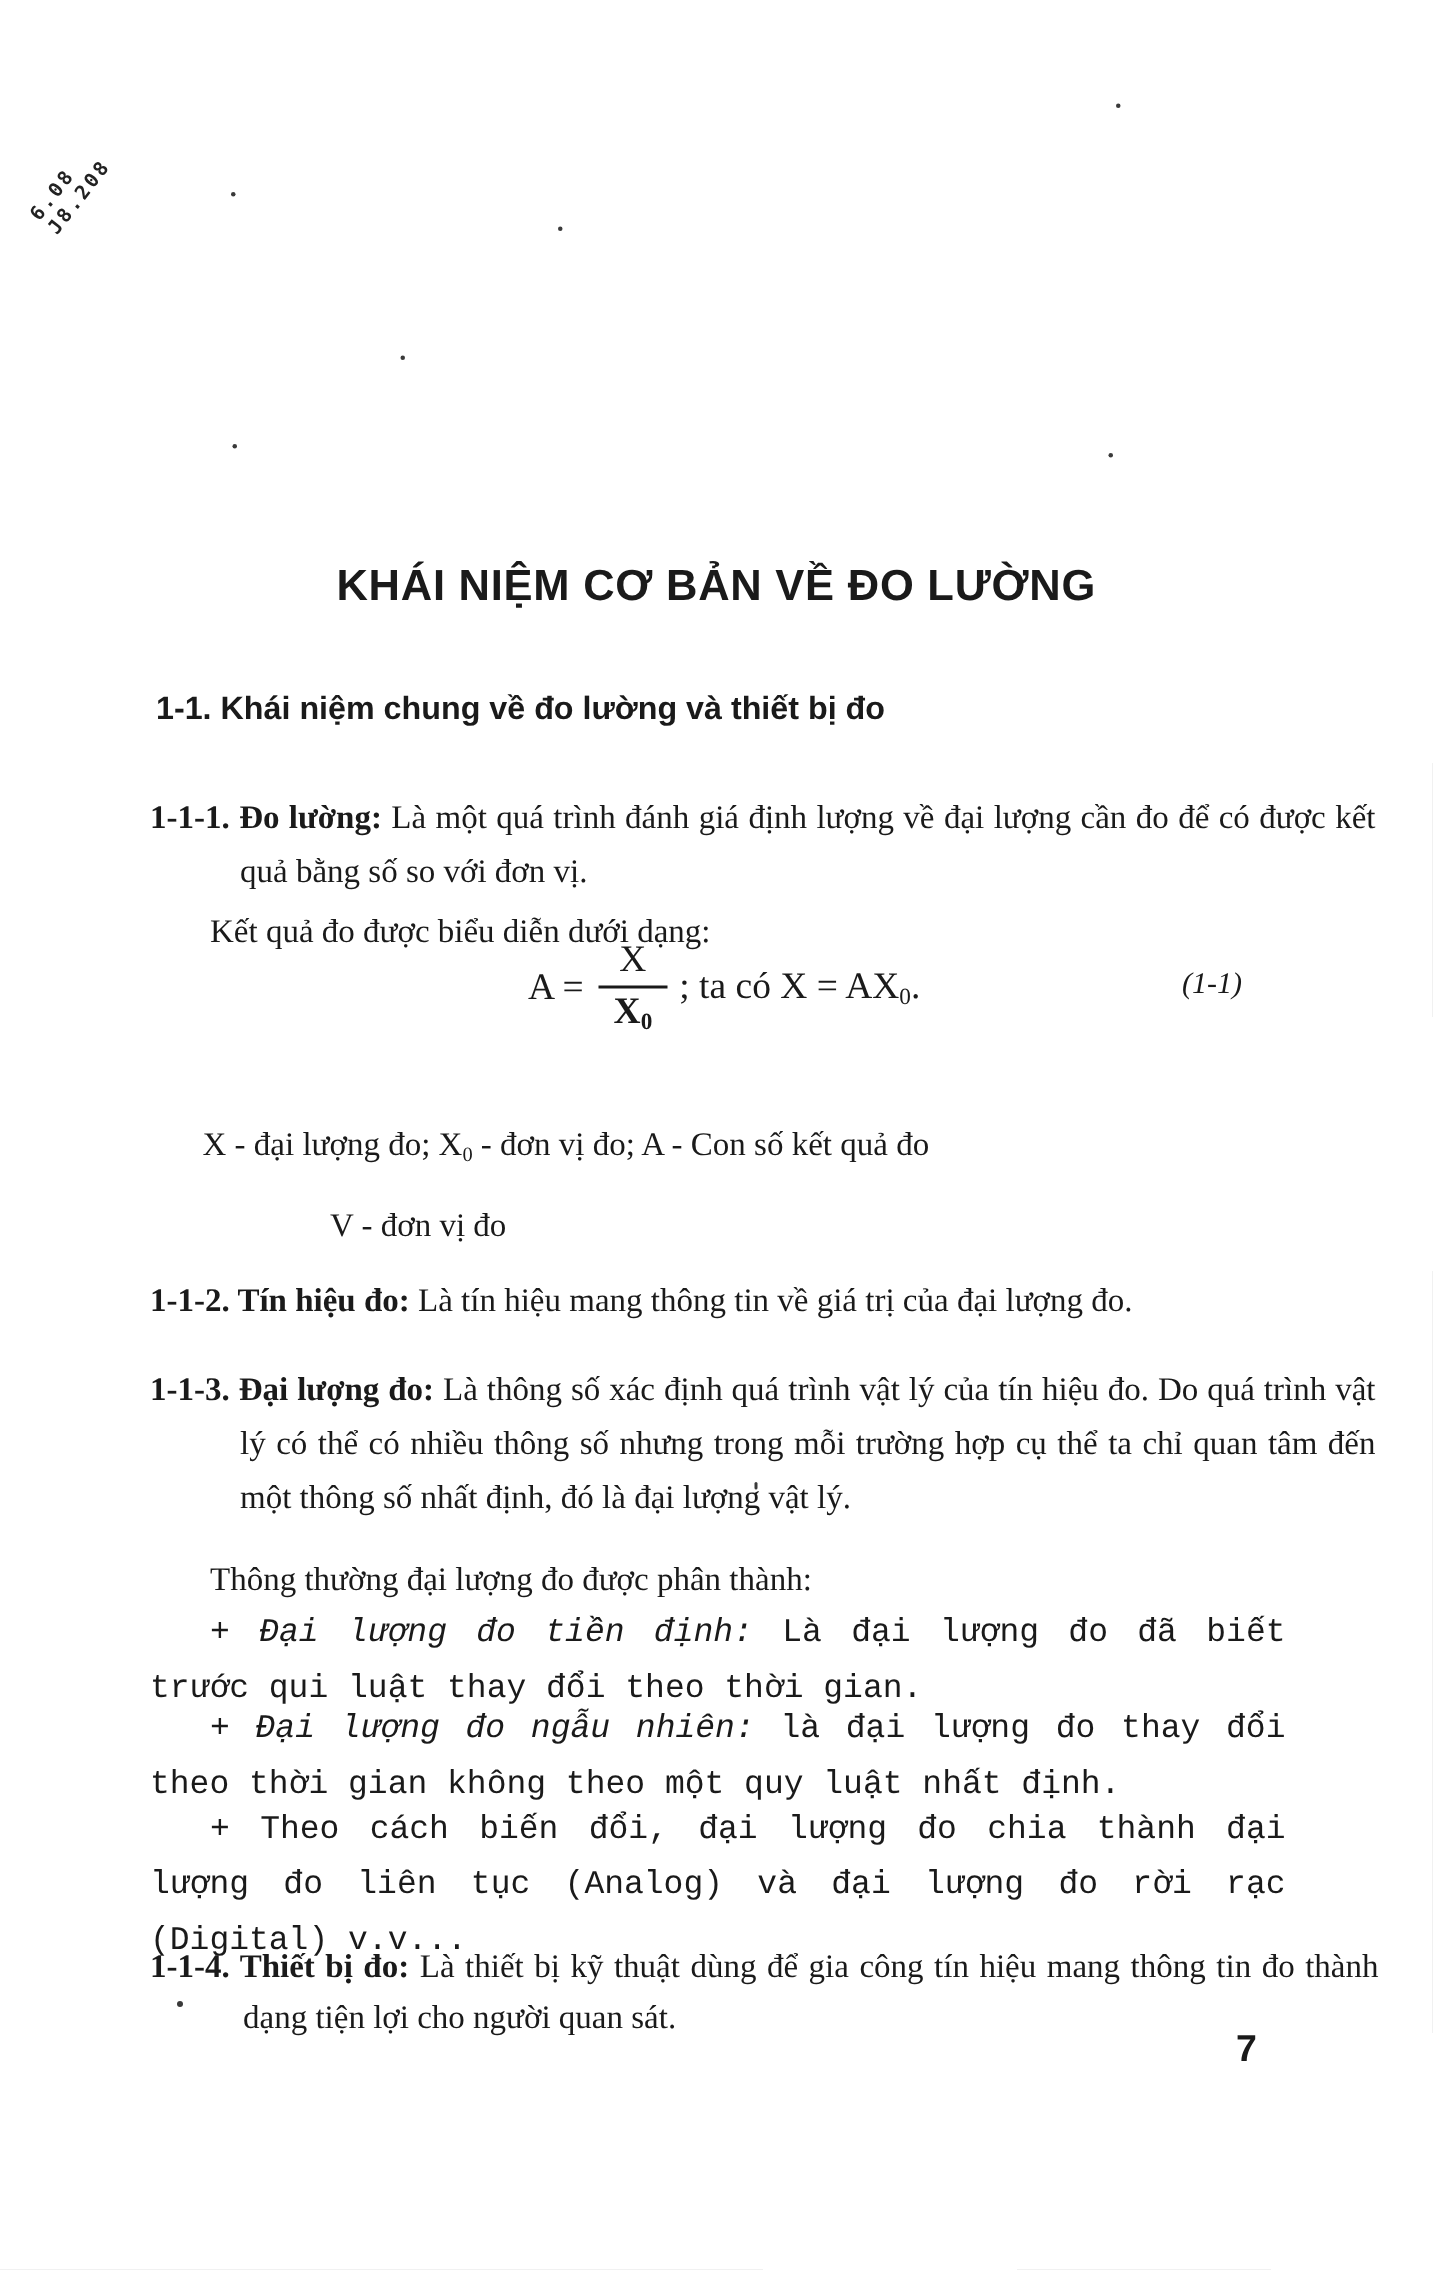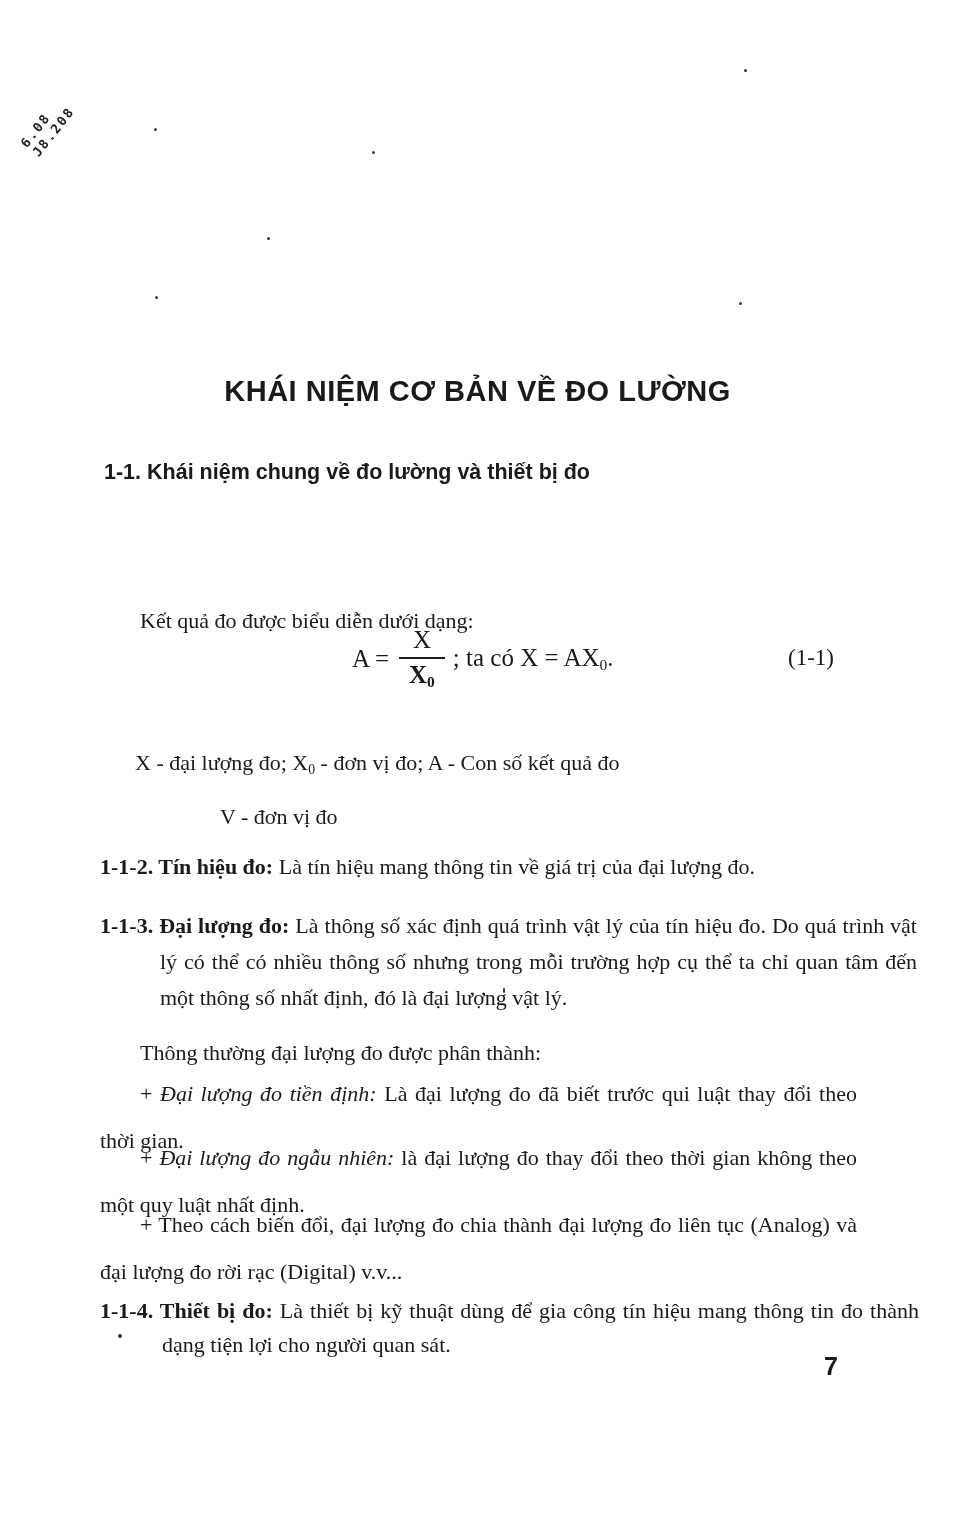--- a/index.html
+++ b/index.html
@@ -44,30 +44,30 @@
   .p-ketqua { top:581px; left:140px; width:auto; }
   .formula-row { position:absolute; top:626px; left:100px; width:757px; height:84px; }
   .expr {
     position:absolute; left:252px; top:0;
     display:flex; align-items:center;
     font-size:25px;
   }
   .frac { display:inline-block; text-align:center; margin:0 8px 0 10px; }
   .frac-num { display:block; padding:0 10px 3px; }
   .frac-den { display:block; border-top:2px solid #1a1a1a; padding:2px 10px 0;font-weight:bold; }
-  .eqno { position:absolute; left:688px; top:19px; font-size:23px; }
+  .eqno { position:absolute; left:688px; top:19px; font-size:20px;font-style:italic; }
   .p-xline { top:723px; left:135px; width:auto; }
   .p-vidu { top:741px; left:122px; width:auto; }
   .vidu-label { display:inline-block; width:98px; font-style:italic; }
   .vidu-expl { margin-left:16px; }
   .p-vline { top:777px; left:220px; width:auto; }
   .p112 { top:827px; text-align:left; }
   .p113 { top:886px; }
   .p-thongthuong { top:1013px; text-align:left; }
-  .bullet { line-height:47px; }
+  .bullet { line-height:37px;font-family:Liberation Mono, monospace; }
   .b1 { top:1048px; }
   .b2 { top:1112px; }
   .b3 { top:1179px; }
   .p114 { top:1272px; line-height:34px; padding-left:62px; text-indent:-62px; }
   .page-number {
     position:absolute; top:1352px; left:824px;
     font-family:"Liberation Sans", sans-serif;
     font-weight:bold; font-size:25px;
   }
   .stamp {
@@ -94,20 +94,21 @@
   <div class="speck" style="top:151px;left:372px;"></div>
   <div class="speck" style="top:237px;left:267px;"></div>
   <div class="speck" style="top:296px;left:155px;"></div>
   <div class="speck" style="top:302px;left:739px;"></div>
   <div class="speck" style="top:988px;left:503px;width:2px;height:5px;border-radius:1px;"></div>
   <div class="speck" style="top:1334px;left:118px;width:4px;height:4px;"></div>
 
   <div class="doc-title">KHÁI NIỆM CƠ BẢN VỀ ĐO LƯỜNG</div>
   <div class="section-heading">1-1. Khái niệm chung về đo lường và thiết bị đo</div>
 
+  <p class="para hang p111"><span class="lbl">1-1-1. Đo lường:</span><span> Là một quá trình đánh giá định lượng về đại lượng cần đo để có được kết quả bằng số so với đơn vị.</span></p>
 
   <p class="para noj p-ketqua">Kết quả đo được biểu diễn dưới dạng:</p>
 
   <div class="formula-row">
     <div class="expr">
       <span>A =</span>
       <span class="frac">
         <span class="frac-num">X</span>
         <span class="frac-den"><span>X</span><span class="sub">0</span></span>
       </span>

